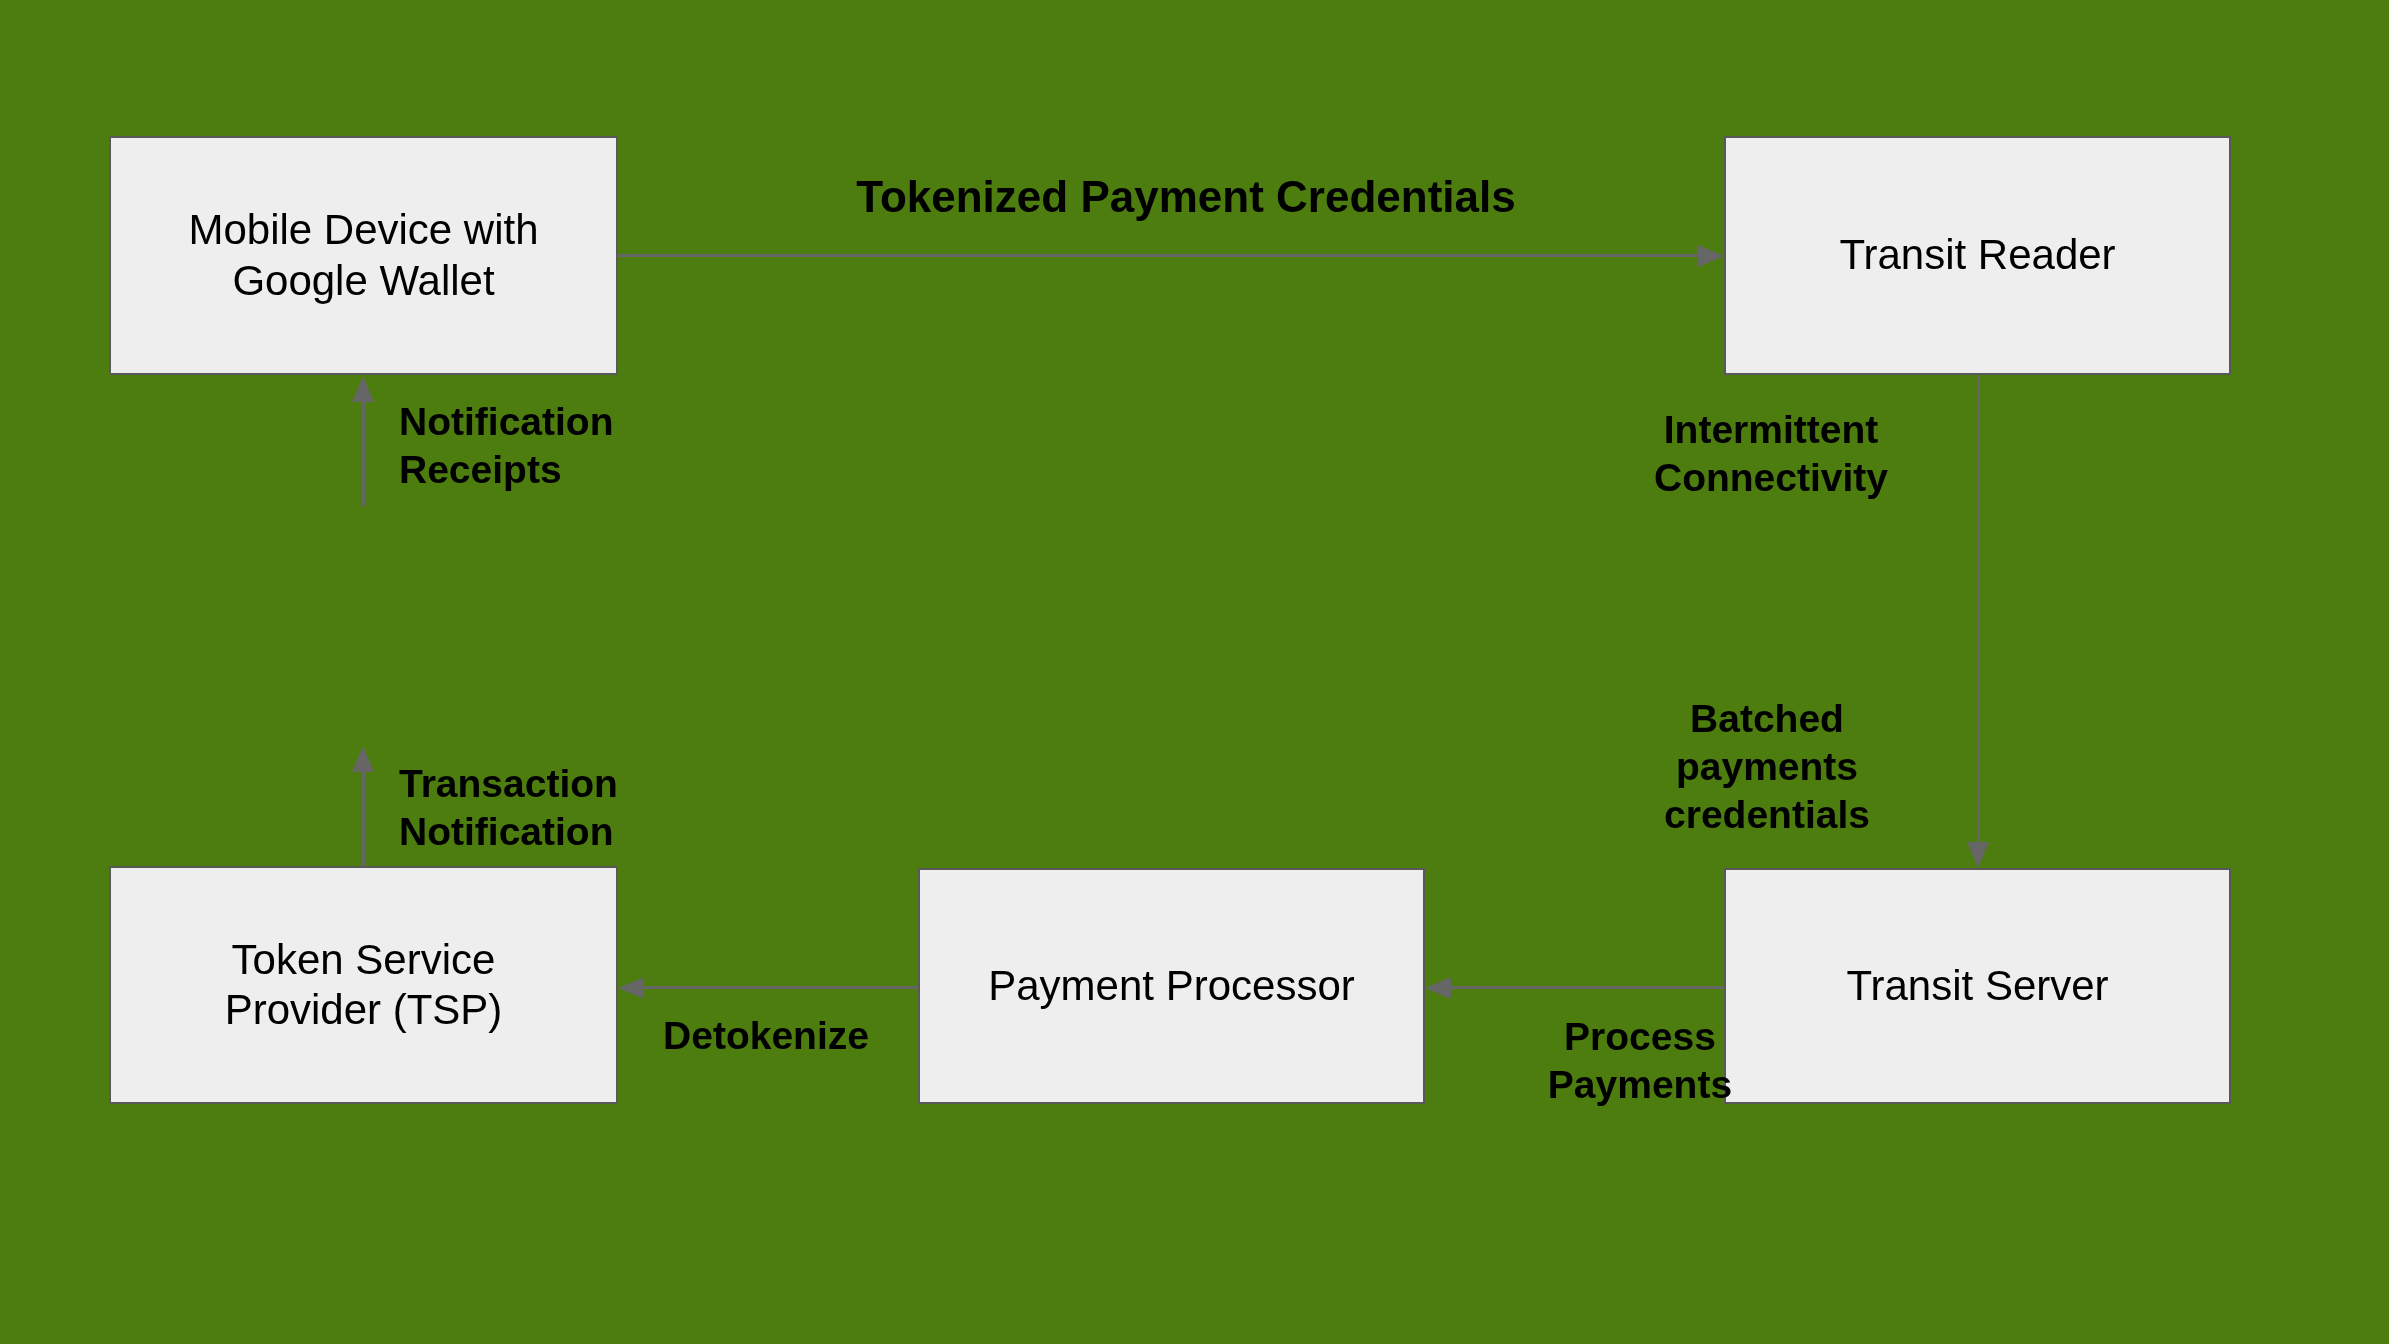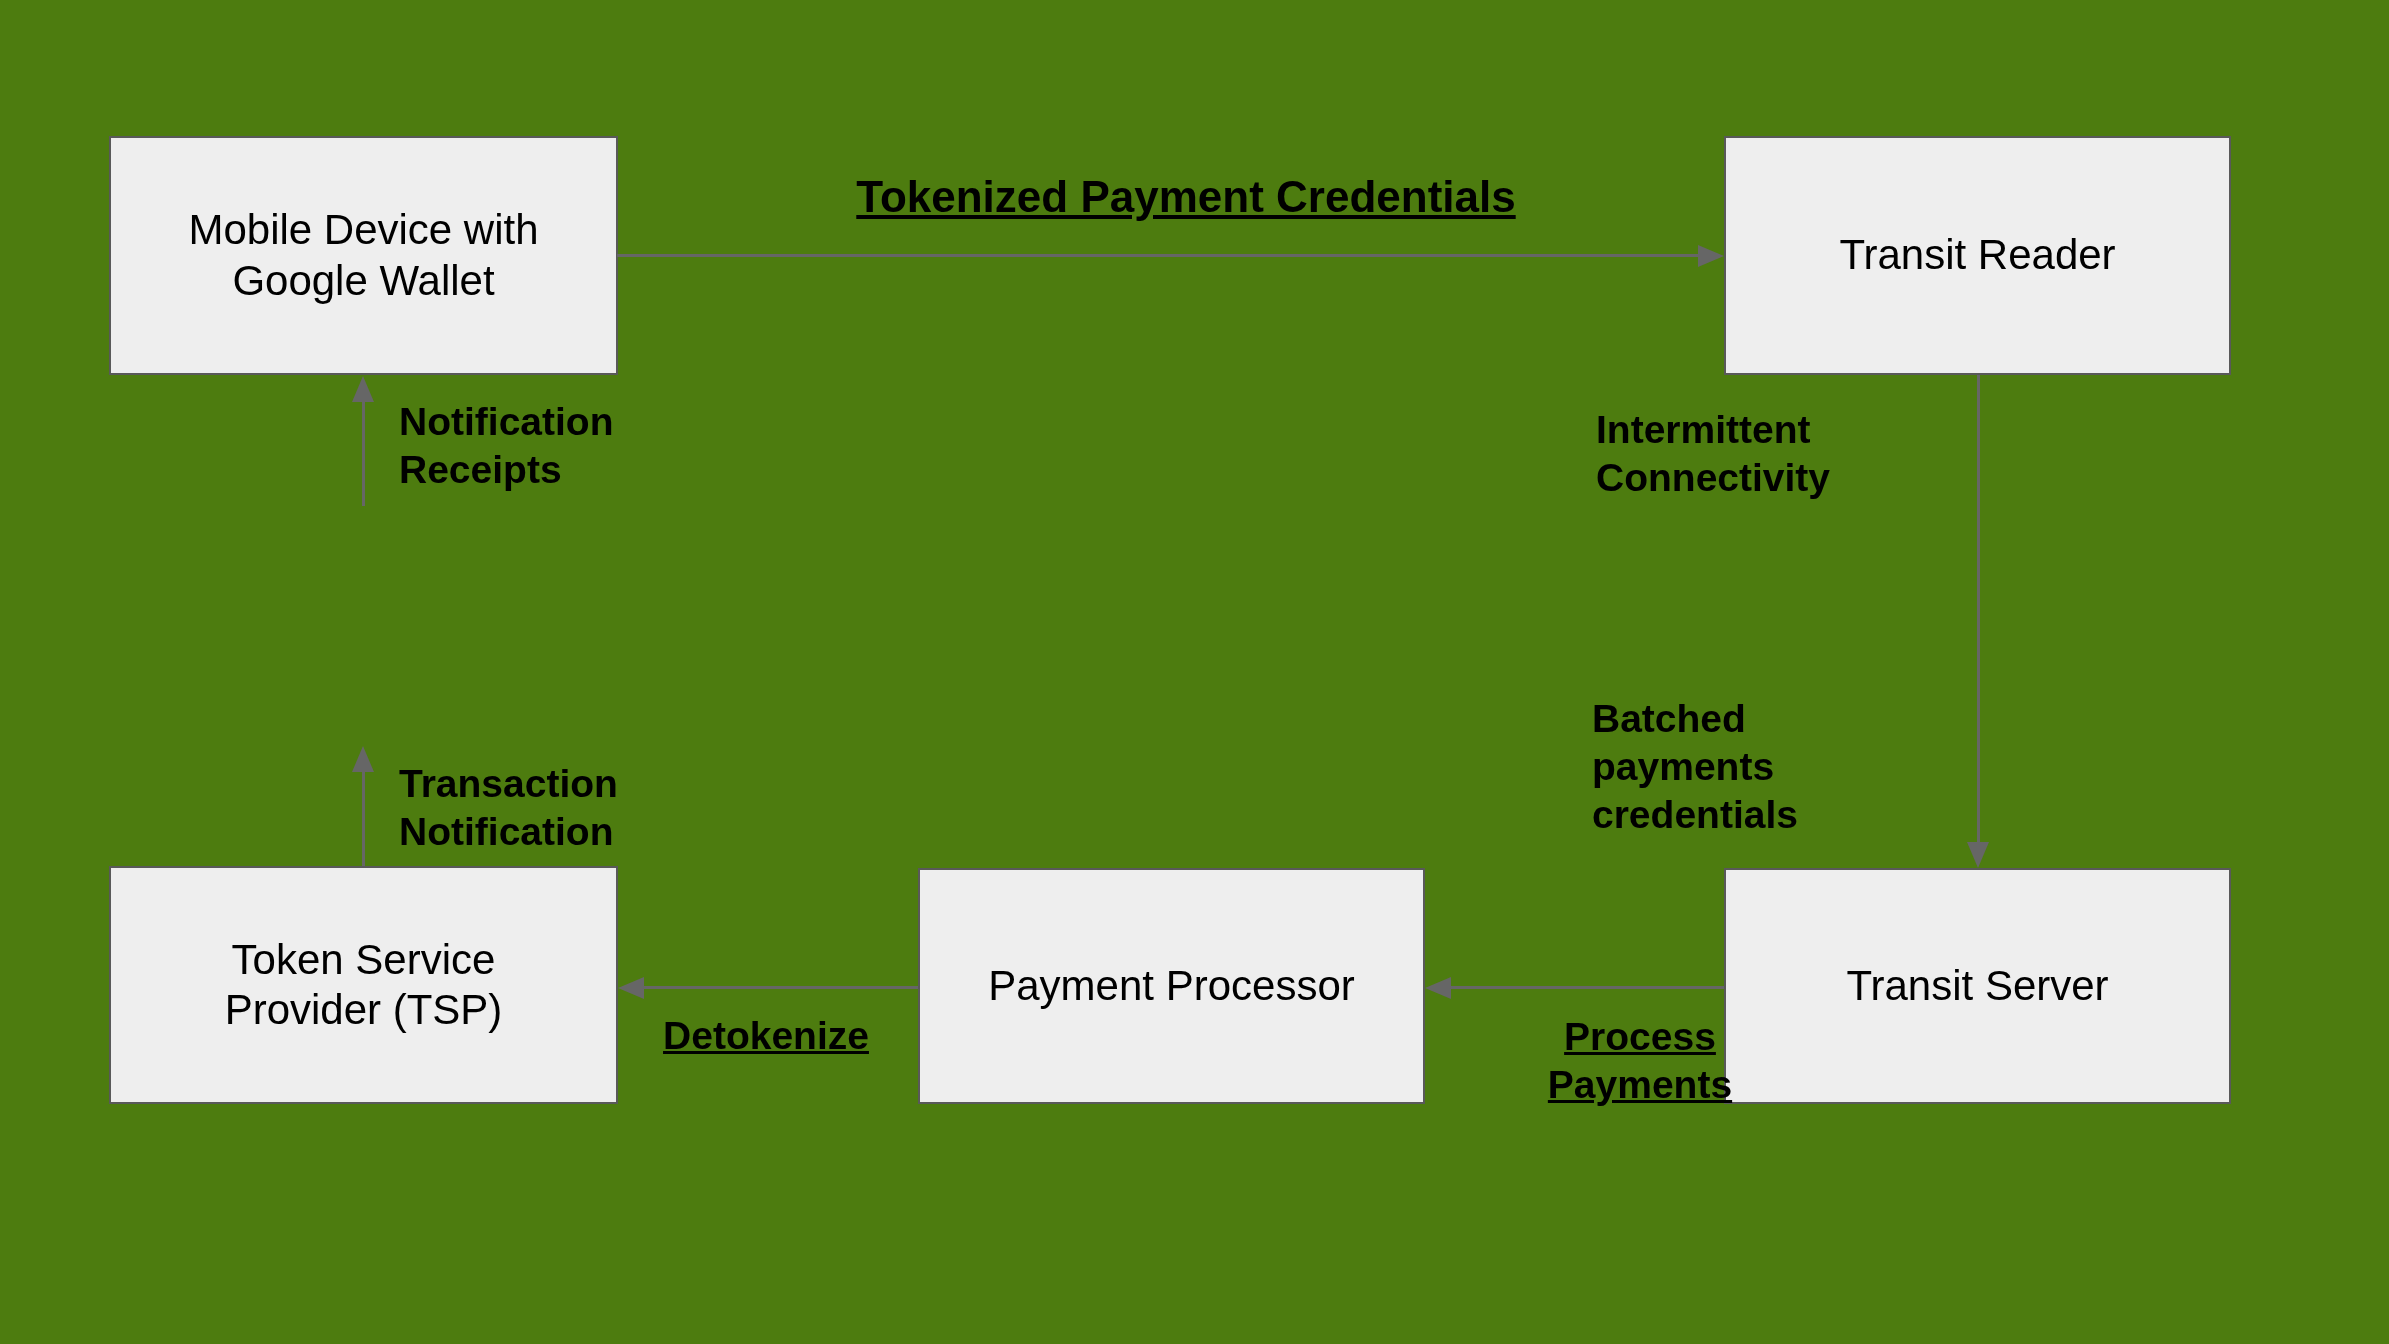--- a/index.html
+++ b/index.html
@@ -37,22 +37,22 @@
   }
   .edge-label.heading { font-size: 44px; }
   .hline { position: absolute; height: 3px; background: #666666; }
   .vline { position: absolute; width: 3px; background: #666666; }
   .arrowhead { position: absolute; width: 0; height: 0; }
   .arrow-right { border-top: 11px solid transparent; border-bottom: 11px solid transparent; border-left: 26px solid #666666; }
   .arrow-left  { border-top: 11px solid transparent; border-bottom: 11px solid transparent; border-right: 26px solid #666666; }
   .arrow-up    { border-left: 11px solid transparent; border-right: 11px solid transparent; border-bottom: 26px solid #666666; }
   .arrow-down  { border-left: 11px solid transparent; border-right: 11px solid transparent; border-top: 26px solid #666666; }
   .align-left   { text-align: left; }
-  .align-right  { text-align: left; }
-  .align-center { text-align: center; text-decoration: underline; }
+  .align-right  { text-align: center; }
+  .align-center { text-align: center; }
 </style>
 </head>
 <body>
 
 <div class="canvas">
 
   <div class="node" style="left:109px; top:136px; width:509px; height:239px;">
     <div class="node-label">Mobile Device with
 Google Wallet</div>
   </div>

